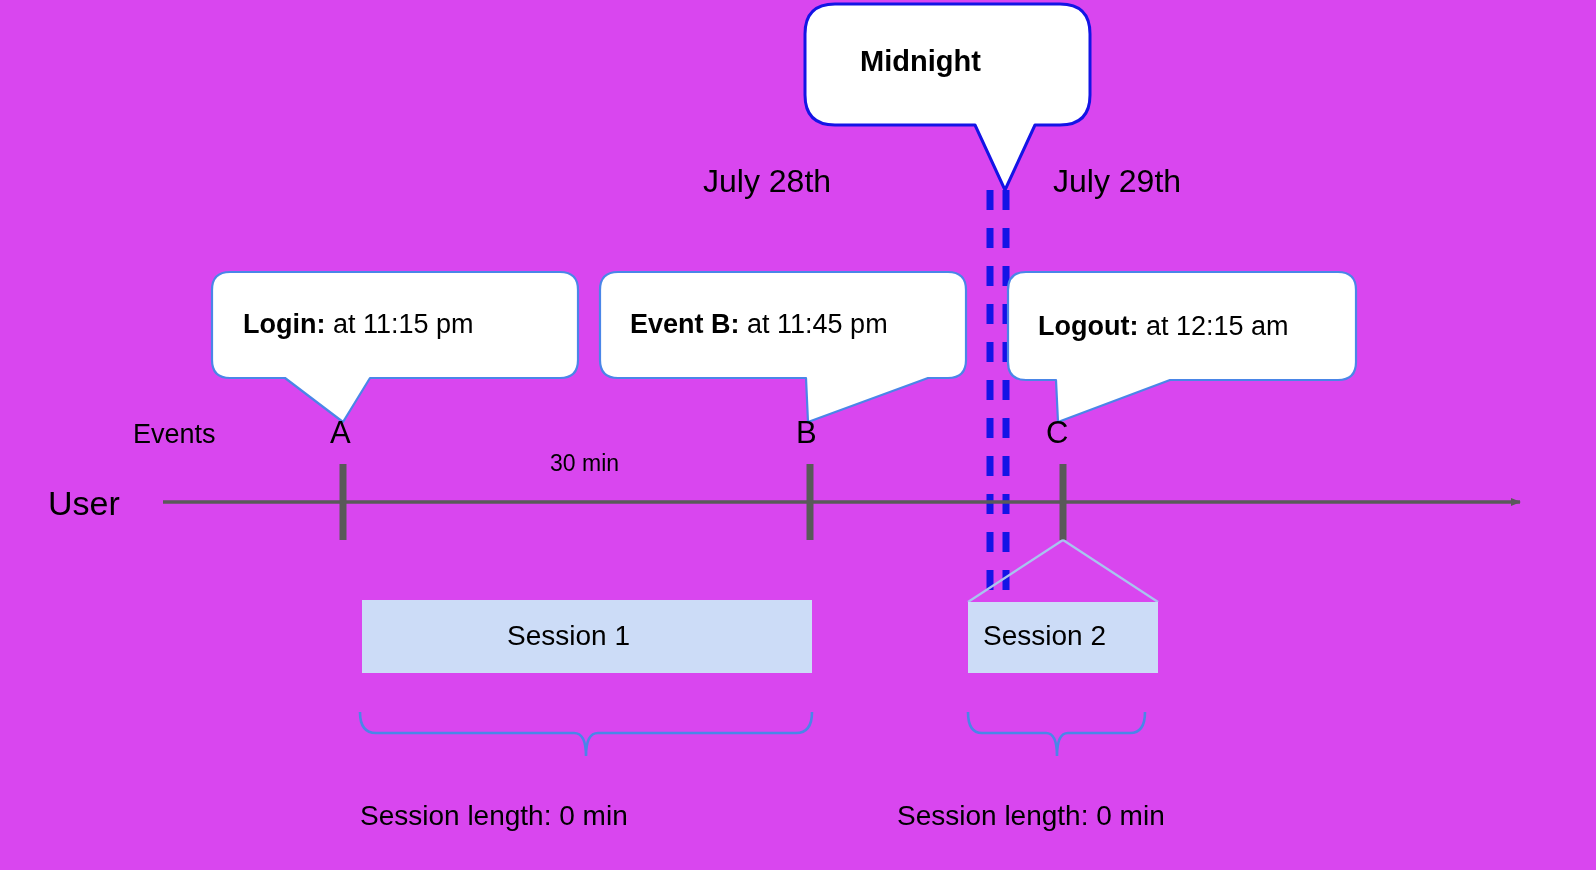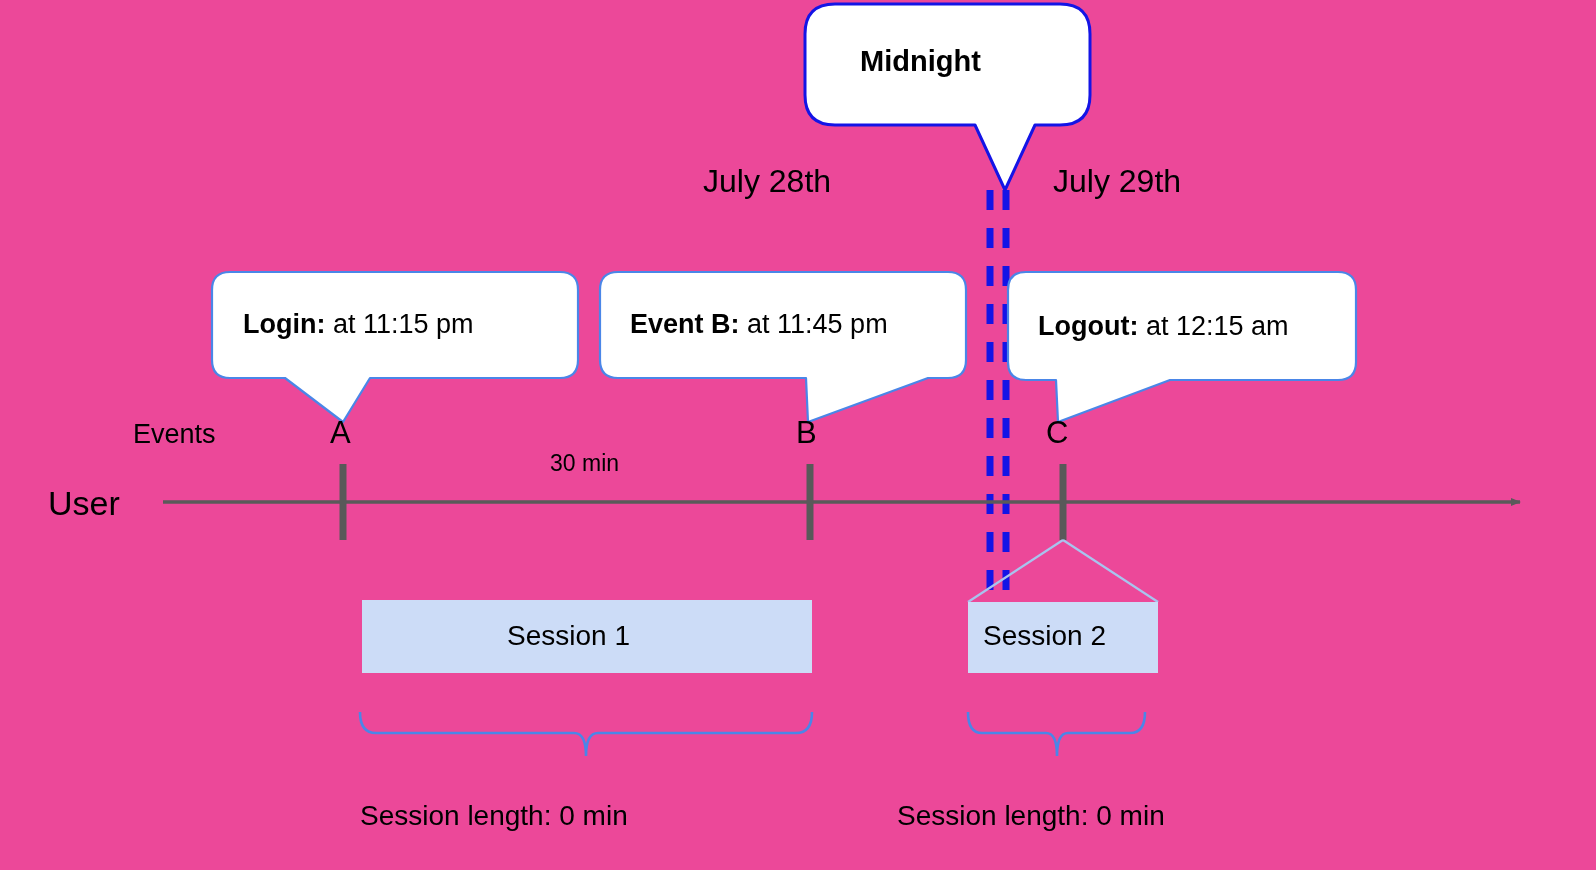--- a/index.html
+++ b/index.html
@@ -9,21 +9,21 @@
   }
   body {
     font-family: "Liberation Sans", sans-serif;
     color: #000000;
   }
   #stage {
     position: relative;
     width: 1596px;
     height: 870px;
     overflow: hidden;
-    background: #ec4899;
+    background: #d946ef;
   }
   #diagram-svg {
     position: absolute;
     left: 0;
     top: 0;
     width: 1596px;
     height: 870px;
   }
   .svg-text {
     font-family: "Liberation Sans", sans-serif;

